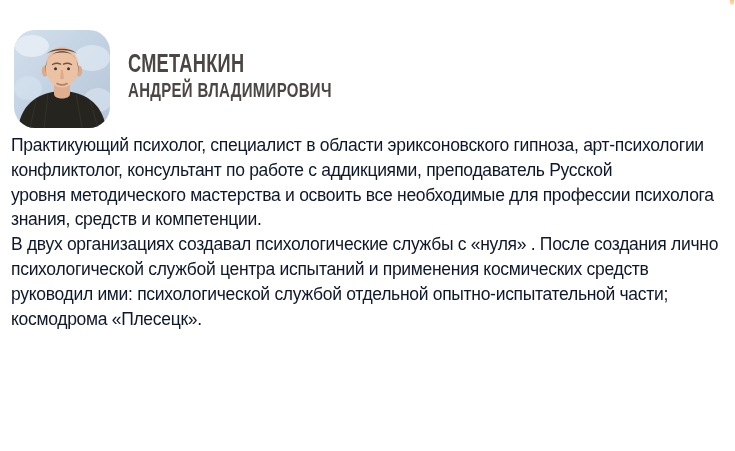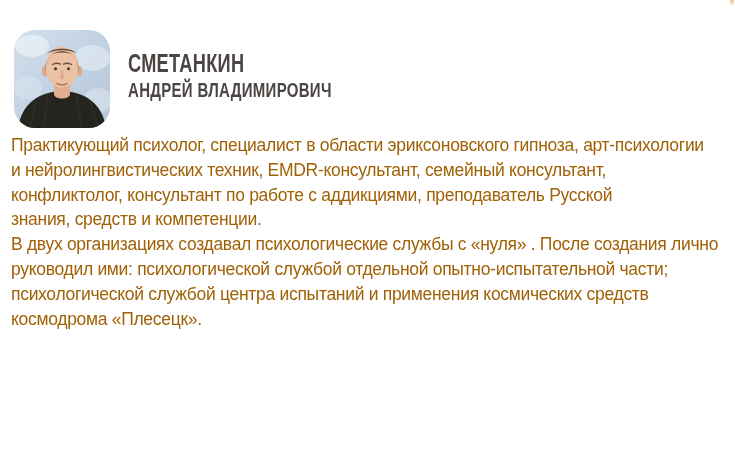--- a/index.html
+++ b/index.html
@@ -71,21 +71,21 @@
   .bio {
     position: absolute;
     left: 11px;
     top: 133px;
     width: 722px;
   }
   .bio-line {
     font-size: 17.5px;
     line-height: 24.8px;
     letter-spacing: -0.3px;
-    color: #a16207;
+    color: #0f172a;
     white-space: nowrap;
   }
 </style>
 </head>
 <body>
 
 <div class="page">
 
   <div class="corner-fragment"></div>
 
@@ -130,22 +130,22 @@
     </svg>
   </div>
 
   <div class="name-block">
     <div class="surname">СМЕТАНКИН</div>
     <div class="given-names">АНДРЕЙ ВЛАДИМИРОВИЧ</div>
   </div>
 
   <div class="bio">
     <div class="bio-line">Практикующий психолог, специалист в области эриксоновского гипноза, арт-психологии</div>
-    <div class="bio-line">и нейролингвистических техник, EMDR-консультант, семейный консультант,</div>
     <div class="bio-line">конфликтолог, консультант по работе с аддикциями, преподаватель Русской</div>
+    <div class="bio-line">уровня методического мастерства и освоить все необходимые для профессии психолога</div>
     <div class="bio-line">знания, средств и компетенции.</div>
     <div class="bio-line">В двух организациях создавал психологические службы с «нуля» . После создания лично</div>
+    <div class="bio-line">психологической службой центра испытаний и применения космических средств</div>
     <div class="bio-line">руководил ими: психологической службой отдельной опытно-испытательной части;</div>
-    <div class="bio-line">психологической службой центра испытаний и применения космических средств</div>
     <div class="bio-line">космодрома «Плесецк».</div>
   </div>
 
 </div>
 
 </body></html>

